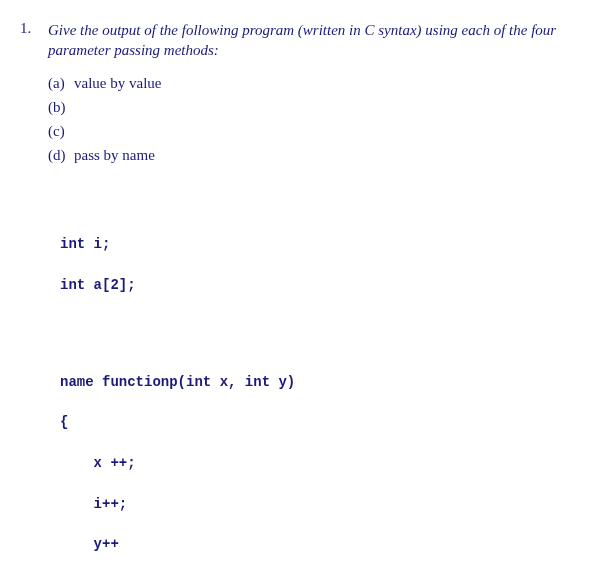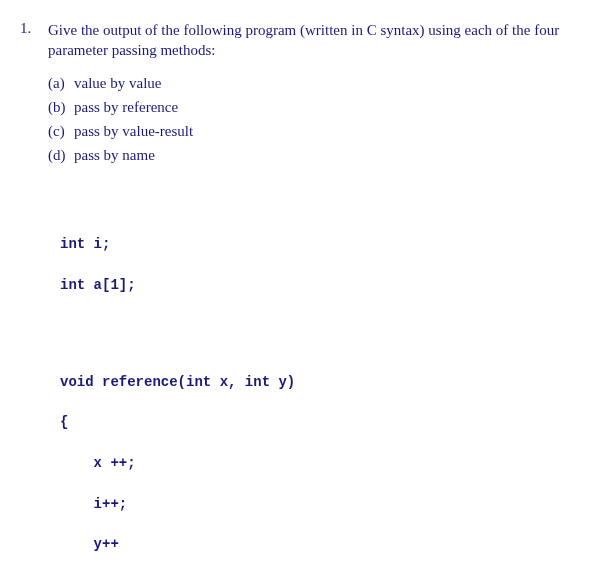--- a/index.html
+++ b/index.html
@@ -17,20 +17,21 @@
       align-items: flex-start;
       margin-bottom: 14px;
     }
     .qnum {
       width: 28px;
       flex-shrink: 0;
     }
     .qtext {
       flex: 1;
       line-height: 1.35;
+      font-style: italic;
     }
     .sublist {
       margin-left: 28px;
       margin-bottom: 30px;
     }
     .subitem {
       display: flex;
       margin-bottom: 7px;
     }
     .sublabel {
@@ -57,39 +58,37 @@
   <div class="qtext">Give the output of the following program (written in C syntax) using each of the four parameter passing methods:</div>
 </div>
 
 <div class="sublist">
   <div class="subitem">
     <div class="sublabel">(a)</div>
     <div>value by value</div>
   </div>
   <div class="subitem">
     <div class="sublabel">(b)</div>
-    <div>pass by reference</div>
   </div>
   <div class="subitem">
     <div class="sublabel">(c)</div>
-    <div>pass by value-result</div>
   </div>
   <div class="subitem">
     <div class="sublabel">(d)</div>
     <div>pass by name</div>
   </div>
 </div>
 
 <div class="code">
 <div class="code-block">
 <div>int i;</div>
-<div>int a[1];</div>
+<div>int a[2];</div>
 </div>
 <div class="code-block">
-<div>void reference(int x, int y)</div>
+<div>name functionp(int x, int y)</div>
 <div>{</div>
 <div>    x ++;</div>
 <div>    i++;</div>
 <div>    y++</div>
 <div>}</div>
 </div>
 
 </div>
 
 </body></html>

